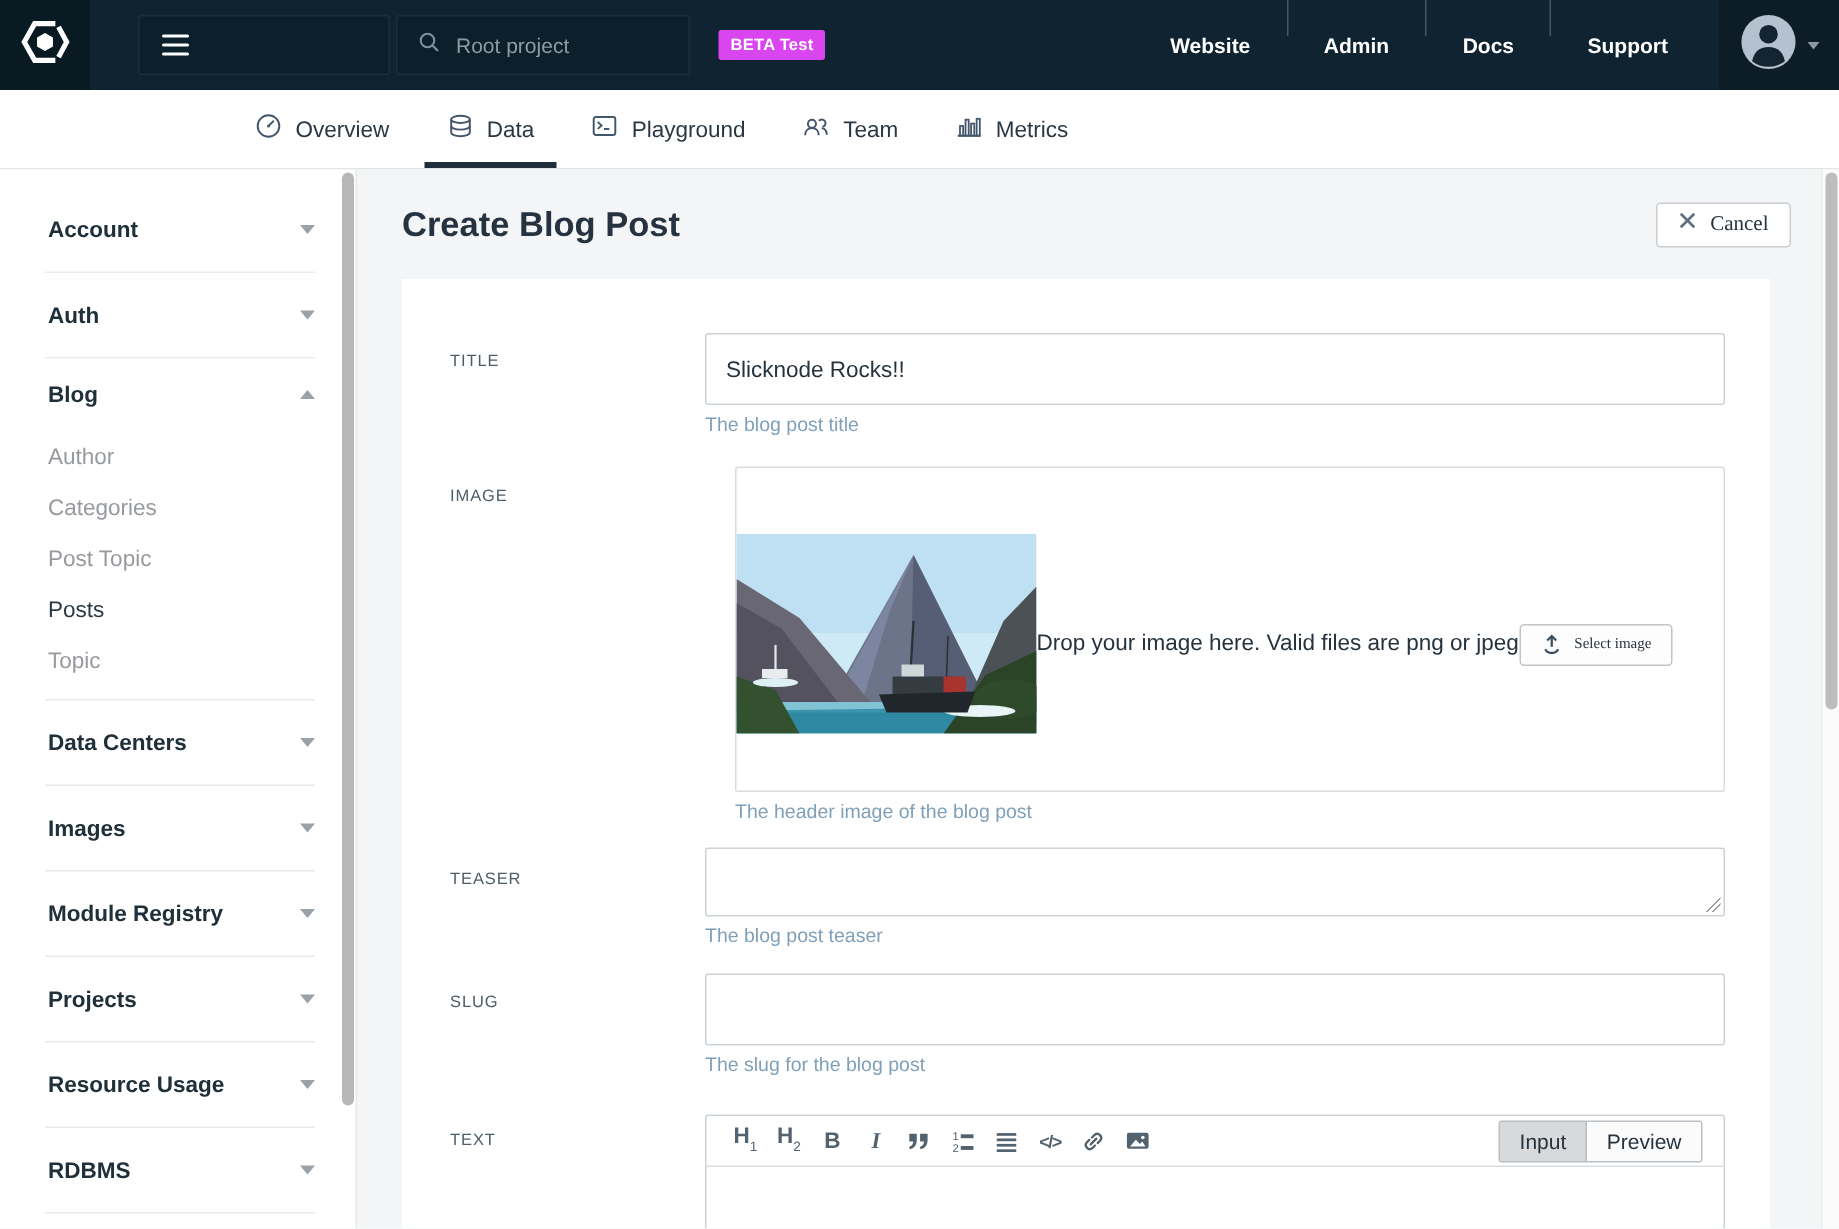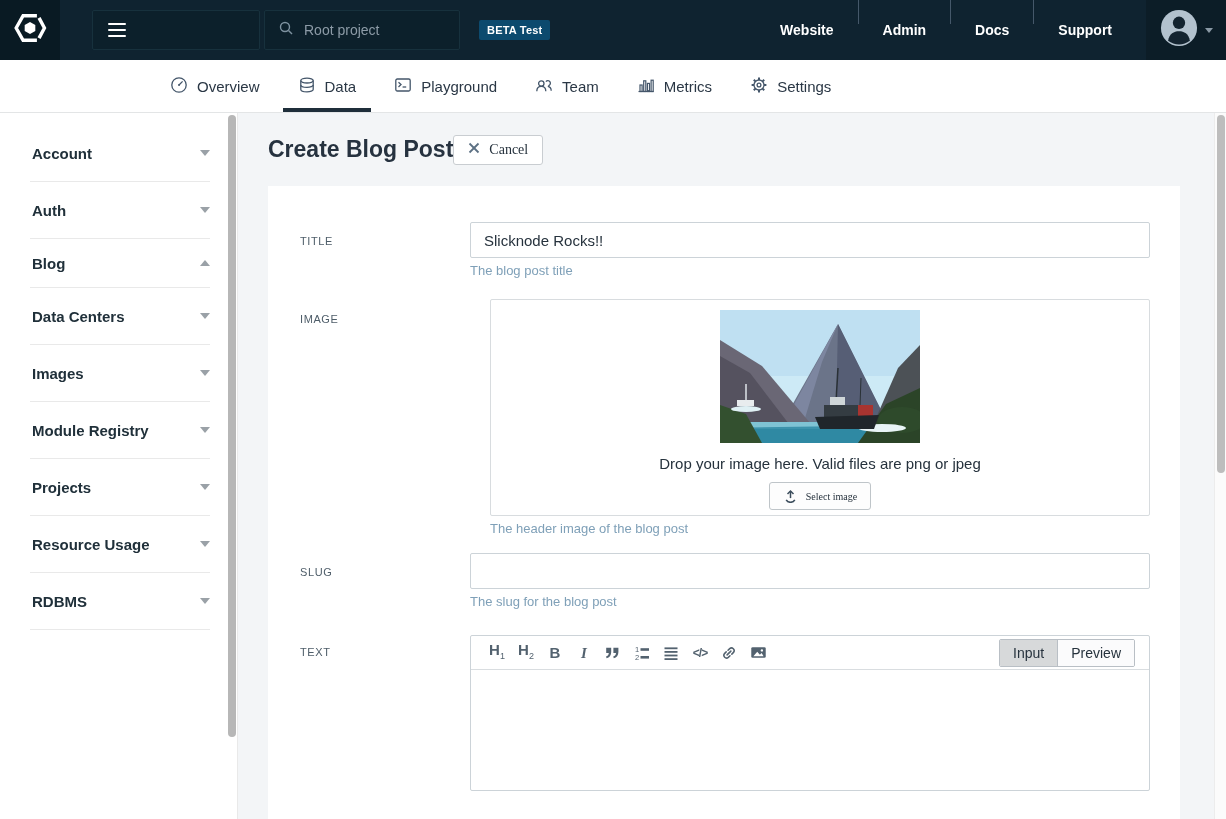--- a/index.html
+++ b/index.html
@@ -9,21 +9,21 @@
   
   .navbar { height:60px; background:#0f2330; display:flex; align-items:center; }
   .logo-box { width:60px; height:60px; background:#091a23; display:flex; align-items:center; justify-content:center; flex-shrink:0; }
   .nav-panel { height:40px; background:#0c202b; border:1px solid #17313d; border-radius:2px; display:flex; align-items:center; }
   .menu-box { margin-left:32px; width:168px; padding-left:15px; }
   .hamburger { width:18px; }
   .hamburger span { display:block; height:2px; background:#fff; margin:4px 0; border-radius:1px; }
   .search-box { margin-left:4px; width:196px; padding-left:13px; gap:10px; }
   .search-box input { background:transparent; border:none; outline:none; color:#8d9ba7; font-size:14px; width:140px; font-family:inherit; }
   .search-box input::placeholder { color:#8d9ba7; opacity:1; }
-  .beta-badge { margin-left:19px; background:#0c4a6e; color:#fff; font-size:11px; font-weight:bold; padding:4px 8px; border-radius:2px; letter-spacing:0.2px; }
+  .beta-badge { margin-left:19px; background:#d946ef; color:#fff; font-size:11px; font-weight:bold; padding:4px 8px; border-radius:2px; letter-spacing:0.2px; }
   .nav-links { margin-left:auto; display:flex; align-items:flex-start; height:100%; }
   .nav-link { color:#fff; font-size:14px; font-weight:bold; padding:0 24px; height:100%; display:flex; align-items:center; cursor:pointer; }
   .nav-divider { width:1px; height:24px; background:#45586a; }
   .avatar-section { width:80px; height:60px; margin-left:10px; background:#0c1d27; display:flex; align-items:center; justify-content:center; gap:7px; flex-shrink:0; cursor:pointer; }
   .caret-down-sm { width:0; height:0; border-left:4px solid transparent; border-right:4px solid transparent; border-top:5px solid #8a99a5; }
 
   
   .tabbar { height:53px; background:#fff; border-bottom:1px solid #e3e5e6; display:flex; align-items:stretch; padding-left:155px; }
   .tab { display:flex; align-items:center; gap:9px; padding:0 15px; margin-right:8px; position:relative; cursor:pointer; color:#2a3745; font-size:15px; }
   .tab svg { stroke:#44566a; }
@@ -41,34 +41,34 @@
   .sub-item { height:34px; display:flex; align-items:center; padding-left:32px; font-size:15px; color:#96999d; cursor:pointer; }
   .sub-item.active { color:#2c3944; }
   .side-divider { height:1px; background:#e9e9e9; margin:0 27px 0 30px; }
   .caret { width:0; height:0; border-left:5px solid transparent; border-right:5px solid transparent; }
   .caret.down { border-top:6px solid #9aa1a7; }
   .caret.up { border-bottom:6px solid #9aa1a7; }
   .sidebar-scrollbar { position:absolute; top:2px; right:1px; width:8px; height:622px; background:#b7b7b7; border-radius:4px; }
 
   
   .content { flex:1; background:#f3f5f7; overflow:hidden; padding-left:30px; }
-  .content-header { height:73px; display:flex; align-items:center; padding-right:32px; }
+  .content-header { height:73px; display:flex; align-items:center; justify-content:space-between; padding-right:32px; }
   .page-title { font-size:23px; font-weight:bold; color:#26323f; }
   .cancel-button { height:30px; background:#fff; border:1px solid #c9cdd1; border-radius:3px; display:flex; align-items:center; gap:9px; padding:0 14px; font-size:14px; color:#26323d; cursor:pointer; font-family:Liberation Serif, serif; }
 
   .card { background:#fff; width:912px; min-height:680px; padding:36px 30px 40px 32px; }
 
   .form-row { display:flex; }
   .form-label { width:170px; flex-shrink:0; font-size:11px; letter-spacing:0.6px; color:#4e5d69; }
   .form-field { flex:1; min-width:0; }
-  .text-input { width:100%; height:36px; border:1px solid #ccd3d8; border-radius:2px; padding:0 13px; font-size:15px; color:#26323d; font-family:inherit; outline:none; background:#fff; }
+  .text-input { width:100%; height:48px; border:1px solid #ccd3d8; border-radius:2px; padding:0 13px; font-size:15px; color:#26323d; font-family:inherit; outline:none; background:#fff; }
   .help-text { margin-top:5px; font-size:13px; color:#7fa0b8; height:18px; }
 
   
-  .dropzone { border:1px solid #d8dcdf; border-radius:2px; height:217px; display:flex; flex-direction:column; align-items:center; padding-top:10px; background:#fff; }
+  .dropzone { border:1px solid #d8dcdf; border-radius:2px; height:217px; display:flex; flex-direction:row; align-items:center; padding-top:10px; background:#fff; }
   .drop-text { margin-top:8px; font-size:15px; color:#26323d; }
   .select-image-button { margin-top:10px; height:28px; background:#fdfdfd; border:1px solid #bfc5c9; border-radius:3px; display:flex; align-items:center; gap:8px; padding:0 13px; font-size:10px; color:#26323d; cursor:pointer; font-family:Liberation Serif, serif; }
 
   
   .textarea-wrap { position:relative; }
   .teaser-textarea { width:100%; height:46px; border:1px solid #ccd3d8; border-radius:2px; padding:8px 13px; font-size:15px; color:#26323d; font-family:inherit; resize:none; outline:none; display:block; }
   .resize-handle { position:absolute; right:3px; bottom:3px; width:10px; height:10px;
     background:linear-gradient(135deg, transparent 50%, #9b9b9b 50%, #9b9b9b 57%, transparent 57%, transparent 71%, #9b9b9b 71%, #9b9b9b 78%, transparent 78%); }
 
   
@@ -190,39 +190,20 @@
       <svg viewBox="0 0 18 18" width="18" height="18" fill="none" stroke-width="1.2">
           <line x1="1.5" y1="15.5" x2="16.5" y2="15.5"></line>
           <rect x="3" y="9" width="2.1" height="6.5"></rect>
           <rect x="6.7" y="4.8" width="2.1" height="10.7"></rect>
           <rect x="10.4" y="7.4" width="2.1" height="8.1"></rect>
           <rect x="14.1" y="4.2" width="2.1" height="11.3"></rect>
         </svg>
     </span>
     <span>Metrics</span>
   </div>
-  <div class="tab">
-    <span>
-      <svg viewBox="0 0 18 18" width="18" height="18" fill="none" stroke-width="1.3">
-        <circle cx="9" cy="9" r="5"></circle>
-          <circle cx="9" cy="9" r="1.9"></circle>
-        <g stroke-width="2">
-            <line x1="14" y1="9" x2="16.4" y2="9"></line>
-            <line x1="12.6" y1="12.6" x2="14.2" y2="14.2"></line>
-            <line x1="9" y1="14" x2="9" y2="16.4"></line>
-            <line x1="5.4" y1="12.6" x2="3.8" y2="14.2"></line>
-            <line x1="4" y1="9" x2="1.6" y2="9"></line>
-            <line x1="5.4" y1="5.4" x2="3.8" y2="3.8"></line>
-            <line x1="9" y1="4" x2="9" y2="1.6"></line>
-            <line x1="12.6" y1="5.4" x2="14.2" y2="3.8"></line>
-          </g>
-      </svg>
-    </span>
-    <span>Settings</span>
-  </div>
 </nav>
 
 <div class="body">
 
   <aside class="sidebar">
     <div class="section">
       <div class="section-header">
         <span class="label">Account</span>
         <span class="caret down"></span>
       </div>
@@ -232,20 +213,27 @@
       <div class="section-header">
         <span class="label">Auth</span>
         <span class="caret down"></span>
       </div>
       <div class="side-divider"></div>
     </div>
     <div class="section expanded">
       <div class="section-header">
         <span class="label">Blog</span>
         <span class="caret up"></span>
+      </div>
+      <div class="sub-items">
+        <div class="sub-item">Author</div>
+        <div class="sub-item">Categories</div>
+        <div class="sub-item">Post Topic</div>
+        <div class="sub-item active">Posts</div>
+        <div class="sub-item">Topic</div>
       </div>
       <div class="side-divider"></div>
     </div>
     <div class="section">
       <div class="section-header">
         <span class="label">Data Centers</span>
         <span class="caret down"></span>
       </div>
       <div class="side-divider"></div>
     </div>
@@ -352,20 +340,30 @@
                     <polyline points="4.8,6.4 8,3.2 11.2,6.4"></polyline>
                   </svg>
               </span>
               <span>Select image</span>
             </button>
           </div>
           <div class="help-text">The header image of the blog post</div>
         </div>
       </div>
 
+      <div class="form-row mb15">
+        <div class="form-label" style="padding-top:15px;">TEASER</div>
+        <div class="form-field">
+          <div class="textarea-wrap">
+            <textarea class="teaser-textarea" style=""></textarea>
+            <div class="resize-handle"></div>
+          </div>
+          <div class="help-text">The blog post teaser</div>
+        </div>
+      </div>
 
       <div class="form-row mb23">
         <div class="form-label lbl-center">SLUG</div>
         <div class="form-field">
           <input class="text-input" type="text" value="" style="">
           <div class="help-text">The slug for the blog post</div>
         </div>
       </div>
 
       <div class="form-row">

